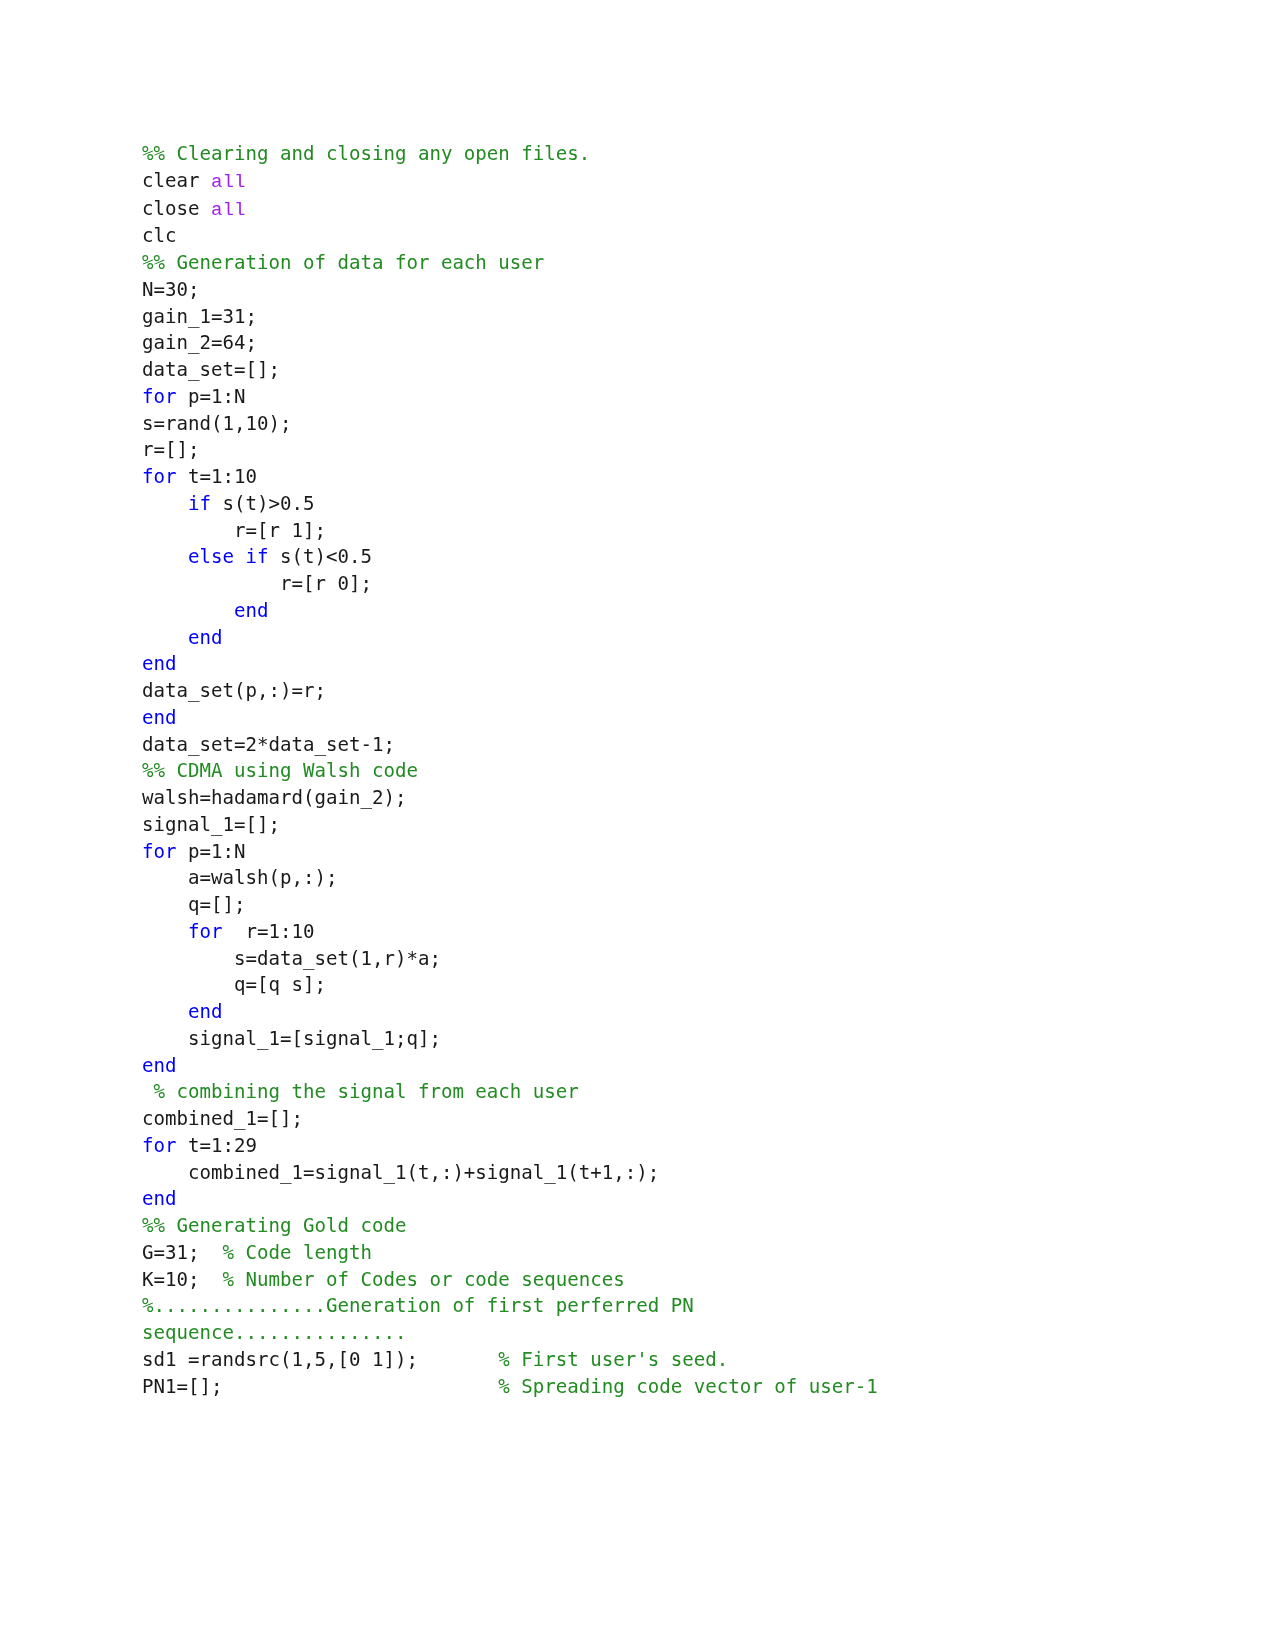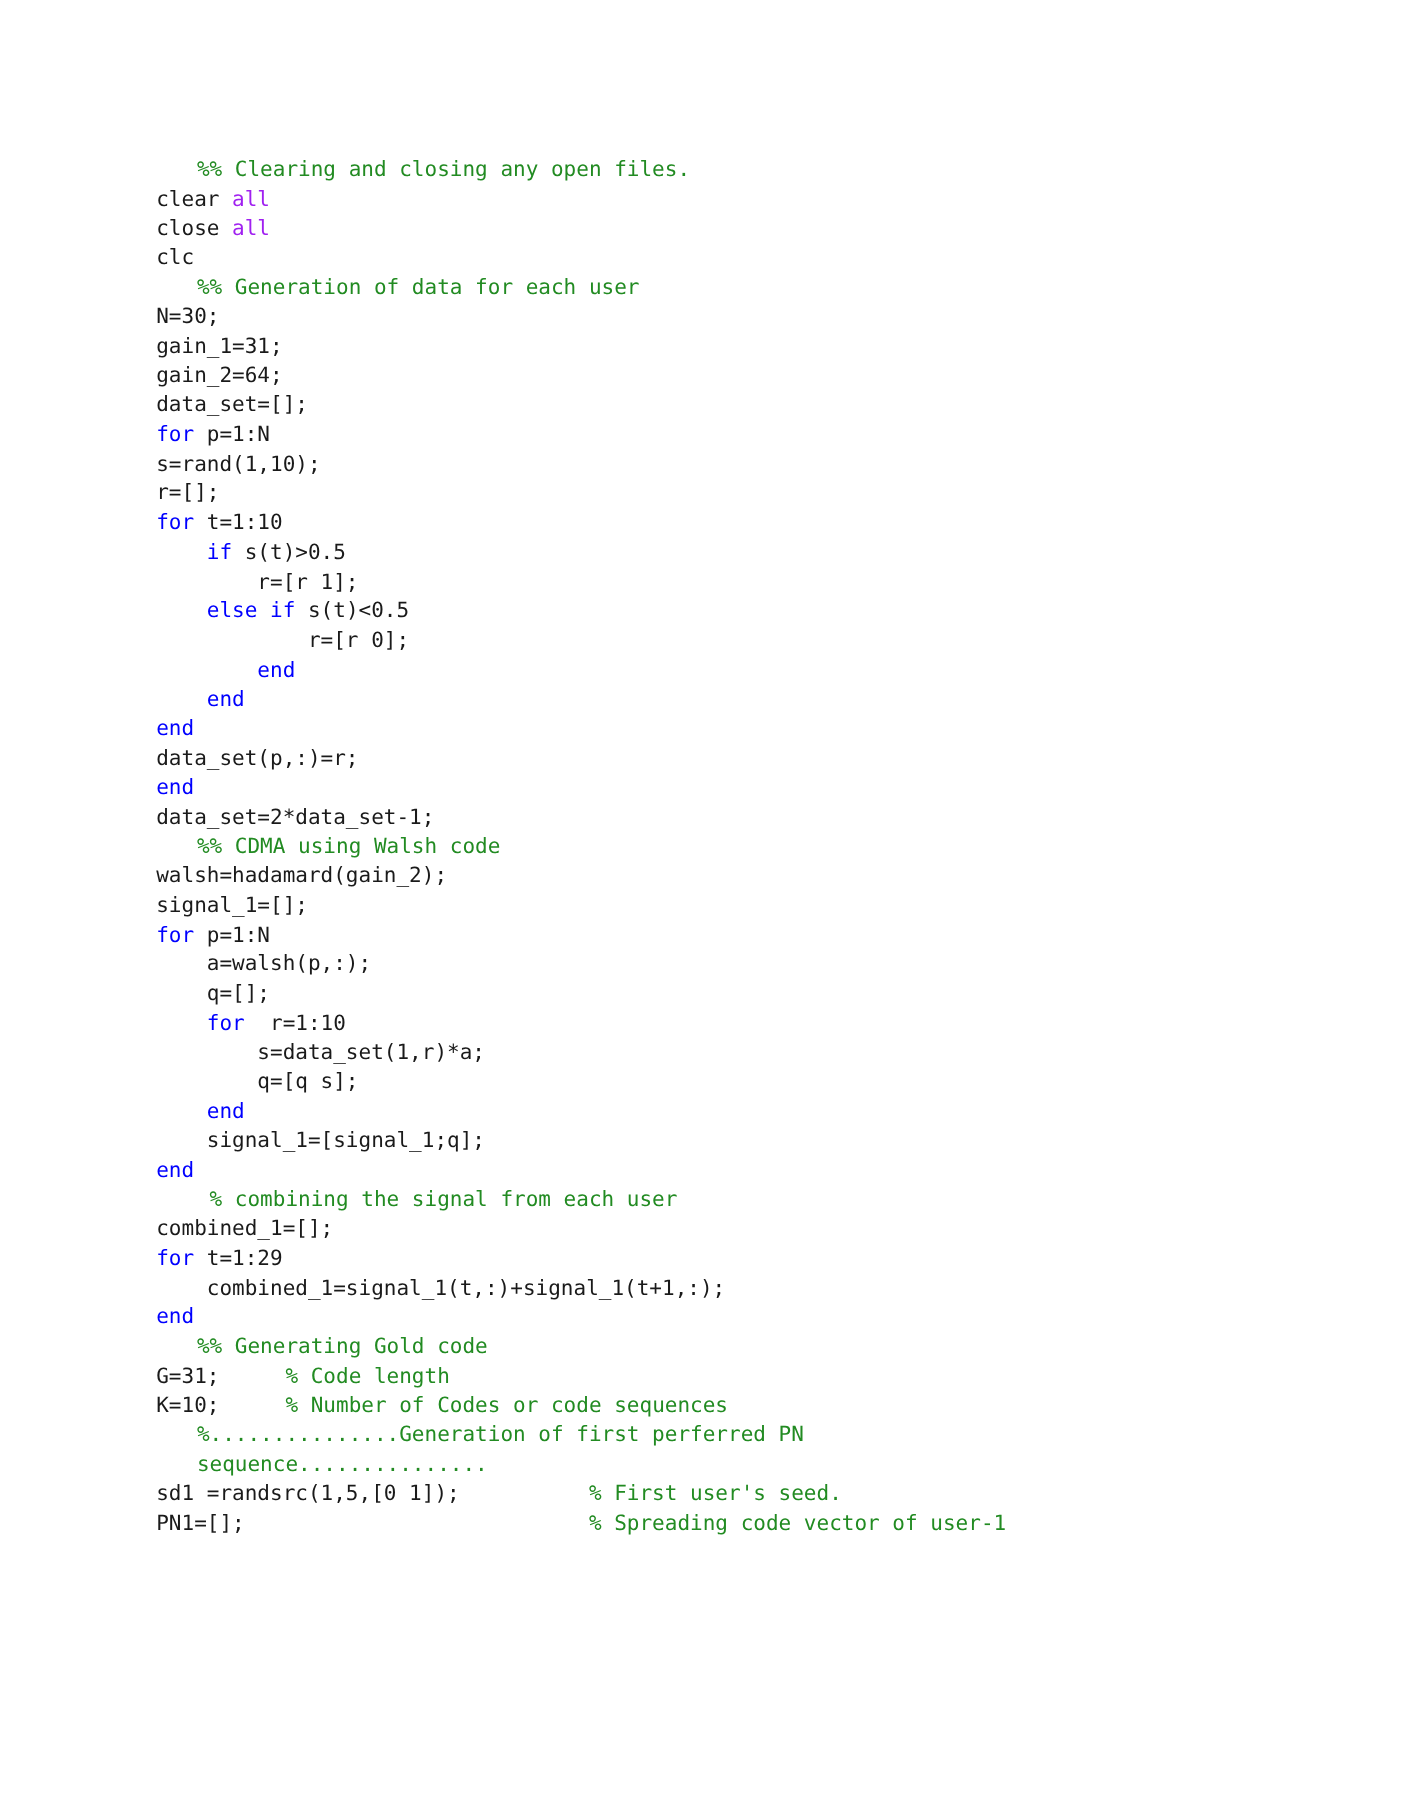--- a/index.html
+++ b/index.html
@@ -35,22 +35,22 @@
   .code-line {
     white-space: pre;
     min-height: 26.75px;
     font-family: "DejaVu Sans Mono", "Liberation Mono", monospace;
   }
   .tok {
     white-space: pre;
     font-family: "DejaVu Sans Mono", "Liberation Mono", monospace;
   }
   .t-plain   { color: #1a1a1a; }
-  .t-comment { color: #228b22; margin-left: 37px; }
+  .t-comment { color: #228b22; }
   .t-keyword { color: #0000ff; }
-  .t-special { color: #a020f0; }
+  .t-special { color: #a020f0; font-family: Liberation Mono, monospace; }
 </style>
 </head>
 <body style="background: rgb(255, 255, 255);">
 
 <div id="page" style="background: rgb(255, 255, 255);">
   <div id="code-listing"><div class="code-line"><span class="tok t-comment" style="color: rgb(34, 139, 34);">%% Clearing and closing any open files.</span></div><div class="code-line"><span class="tok t-plain" style="color: rgb(26, 26, 26);">clear </span><span class="tok t-special" style="color: rgb(160, 32, 240);">all</span></div><div class="code-line"><span class="tok t-plain" style="color: rgb(26, 26, 26);">close </span><span class="tok t-special" style="color: rgb(160, 32, 240);">all</span></div><div class="code-line"><span class="tok t-plain" style="color: rgb(26, 26, 26);">clc</span></div><div class="code-line"><span class="tok t-comment" style="color: rgb(34, 139, 34);">%% Generation of data for each user</span></div><div class="code-line"><span class="tok t-plain" style="color: rgb(26, 26, 26);">N=30;</span></div><div class="code-line"><span class="tok t-plain" style="color: rgb(26, 26, 26);">gain_1=31;</span></div><div class="code-line"><span class="tok t-plain" style="color: rgb(26, 26, 26);">gain_2=64;</span></div><div class="code-line"><span class="tok t-plain" style="color: rgb(26, 26, 26);">data_set=[];</span></div><div class="code-line"><span class="tok t-keyword" style="color: rgb(0, 0, 255);">for</span><span class="tok t-plain" style="color: rgb(26, 26, 26);"> p=1:N</span></div><div class="code-line"><span class="tok t-plain" style="color: rgb(26, 26, 26);">s=rand(1,10);</span></div><div class="code-line"><span class="tok t-plain" style="color: rgb(26, 26, 26);">r=[];</span></div><div class="code-line"><span class="tok t-keyword" style="color: rgb(0, 0, 255);">for</span><span class="tok t-plain" style="color: rgb(26, 26, 26);"> t=1:10</span></div><div class="code-line"><span class="tok t-plain" style="color: rgb(26, 26, 26);">    </span><span class="tok t-keyword" style="color: rgb(0, 0, 255);">if</span><span class="tok t-plain" style="color: rgb(26, 26, 26);"> s(t)&gt;0.5</span></div><div class="code-line"><span class="tok t-plain" style="color: rgb(26, 26, 26);">        r=[r 1];</span></div><div class="code-line"><span class="tok t-plain" style="color: rgb(26, 26, 26);">    </span><span class="tok t-keyword" style="color: rgb(0, 0, 255);">else if</span><span class="tok t-plain" style="color: rgb(26, 26, 26);"> s(t)&lt;0.5</span></div><div class="code-line"><span class="tok t-plain" style="color: rgb(26, 26, 26);">            r=[r 0];</span></div><div class="code-line"><span class="tok t-plain" style="color: rgb(26, 26, 26);">        </span><span class="tok t-keyword" style="color: rgb(0, 0, 255);">end</span></div><div class="code-line"><span class="tok t-plain" style="color: rgb(26, 26, 26);">    </span><span class="tok t-keyword" style="color: rgb(0, 0, 255);">end</span></div><div class="code-line"><span class="tok t-keyword" style="color: rgb(0, 0, 255);">end</span></div><div class="code-line"><span class="tok t-plain" style="color: rgb(26, 26, 26);">data_set(p,:)=r;</span></div><div class="code-line"><span class="tok t-keyword" style="color: rgb(0, 0, 255);">end</span></div><div class="code-line"><span class="tok t-plain" style="color: rgb(26, 26, 26);">data_set=2*data_set-1;</span></div><div class="code-line"><span class="tok t-comment" style="color: rgb(34, 139, 34);">%% CDMA using Walsh code</span></div><div class="code-line"><span class="tok t-plain" style="color: rgb(26, 26, 26);">walsh=hadamard(gain_2);</span></div><div class="code-line"><span class="tok t-plain" style="color: rgb(26, 26, 26);">signal_1=[];</span></div><div class="code-line"><span class="tok t-keyword" style="color: rgb(0, 0, 255);">for</span><span class="tok t-plain" style="color: rgb(26, 26, 26);"> p=1:N</span></div><div class="code-line"><span class="tok t-plain" style="color: rgb(26, 26, 26);">    a=walsh(p,:);</span></div><div class="code-line"><span class="tok t-plain" style="color: rgb(26, 26, 26);">    q=[];</span></div><div class="code-line"><span class="tok t-plain" style="color: rgb(26, 26, 26);">    </span><span class="tok t-keyword" style="color: rgb(0, 0, 255);">for</span><span class="tok t-plain" style="color: rgb(26, 26, 26);">  r=1:10</span></div><div class="code-line"><span class="tok t-plain" style="color: rgb(26, 26, 26);">        s=data_set(1,r)*a;</span></div><div class="code-line"><span class="tok t-plain" style="color: rgb(26, 26, 26);">        q=[q s];</span></div><div class="code-line"><span class="tok t-plain" style="color: rgb(26, 26, 26);">    </span><span class="tok t-keyword" style="color: rgb(0, 0, 255);">end</span></div><div class="code-line"><span class="tok t-plain" style="color: rgb(26, 26, 26);">    signal_1=[signal_1;q];</span></div><div class="code-line"><span class="tok t-keyword" style="color: rgb(0, 0, 255);">end</span></div><div class="code-line"><span class="tok t-comment" style="color: rgb(34, 139, 34);"> % combining the signal from each user</span></div><div class="code-line"><span class="tok t-plain" style="color: rgb(26, 26, 26);">combined_1=[];</span></div><div class="code-line"><span class="tok t-keyword" style="color: rgb(0, 0, 255);">for</span><span class="tok t-plain" style="color: rgb(26, 26, 26);"> t=1:29</span></div><div class="code-line"><span class="tok t-plain" style="color: rgb(26, 26, 26);">    combined_1=signal_1(t,:)+signal_1(t+1,:);</span></div><div class="code-line"><span class="tok t-keyword" style="color: rgb(0, 0, 255);">end</span></div><div class="code-line"><span class="tok t-comment" style="color: rgb(34, 139, 34);">%% Generating Gold code</span></div><div class="code-line"><span class="tok t-plain" style="color: rgb(26, 26, 26);">G=31;</span><span class="tok t-comment" style="color: rgb(34, 139, 34);">  % Code length</span></div><div class="code-line"><span class="tok t-plain" style="color: rgb(26, 26, 26);">K=10;</span><span class="tok t-comment" style="color: rgb(34, 139, 34);">  % Number of Codes or code sequences</span></div><div class="code-line"><span class="tok t-comment" style="color: rgb(34, 139, 34);">%...............Generation of first perferred PN</span></div><div class="code-line"><span class="tok t-comment" style="color: rgb(34, 139, 34);">sequence...............</span></div><div class="code-line"><span class="tok t-plain" style="color: rgb(26, 26, 26);">sd1 =randsrc(1,5,[0 1]);</span><span class="tok t-comment" style="color: rgb(34, 139, 34);">       % First user's seed.</span></div><div class="code-line"><span class="tok t-plain" style="color: rgb(26, 26, 26);">PN1=[];</span><span class="tok t-comment" style="color: rgb(34, 139, 34);">                        % Spreading code vector of user-1</span></div></div>
 </div>
 
 </body></html>

